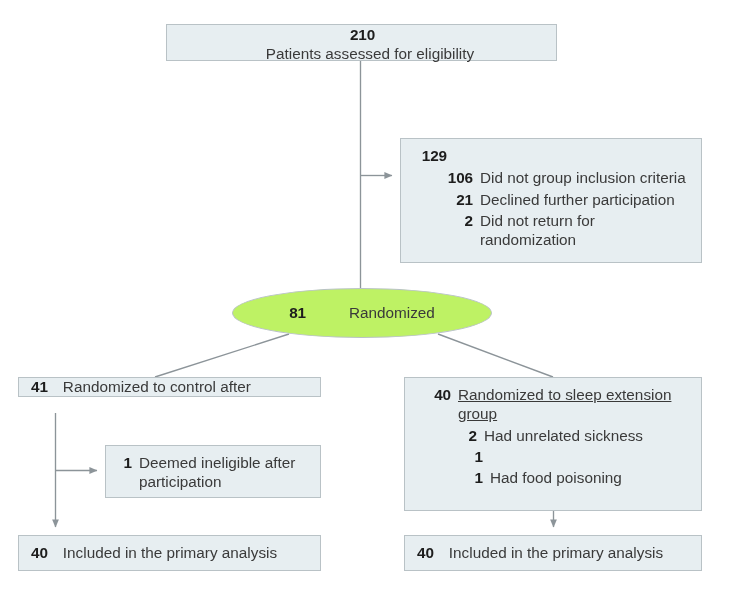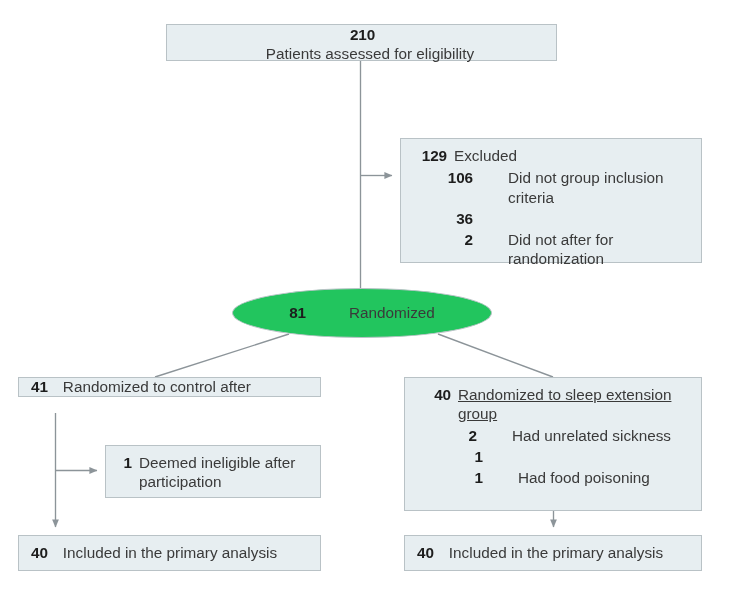--- a/index.html
+++ b/index.html
@@ -44,40 +44,39 @@
     display: flex;
     align-items: center;
     padding-top: 0;
     padding-bottom: 0;
   }
 
   
   .ellipse {
     position: absolute;
     box-sizing: border-box;
-    background: #22c55e;
+    background: #bef264;
     border: 1px solid #b9c2c6;
     border-radius: 50%;
     color: #2b2b2b;
     font-size: 15.3px;
     display: flex;
     align-items: center;
     justify-content: center;
     z-index: 2;
   }
 
   
   .row {
     display: flex;
     align-items: baseline;
     margin: 0;
   }
   .row + .row {
     margin-top: 2px;
-    gap: 28px;
   }
   .num {
     font-weight: bold;
     text-align: right;
     flex: 0 0 auto;
     white-space: nowrap;
     color: #1d1d1d;
     letter-spacing: -0.1px;
   }
   .txt {
@@ -139,32 +138,32 @@
   </svg>
 
   <div class="node single" id="node-assessed">
     <span class="num">210</span>
     <span class="txt">Patients assessed for eligibility</span>
   </div>
 
   <div class="node" id="node-excluded">
     <div class="row lvl0">
       <span class="num">129</span>
-      <span class="txt">Excluded</span>
     </div>
     <div class="row lvl1">
       <span class="num">106</span>
       <span class="txt">Did not group inclusion criteria</span>
     </div>
     <div class="row lvl1">
-      <span class="num">36</span>
+      <span class="num">21</span>
+      <span class="txt">Declined further participation</span>
     </div>
     <div class="row lvl1">
       <span class="num">2</span>
-      <span class="txt">Did not after for randomization</span>
+      <span class="txt">Did not return for randomization</span>
     </div>
   </div>
 
   <div class="ellipse" id="node-randomized">
     <span class="num">81</span>
     <span class="txt" style="flex:0 0 auto;margin-left:36px;">Randomized</span>
   </div>
 
   <div class="node single" id="node-control">
     <span class="num">41</span>

